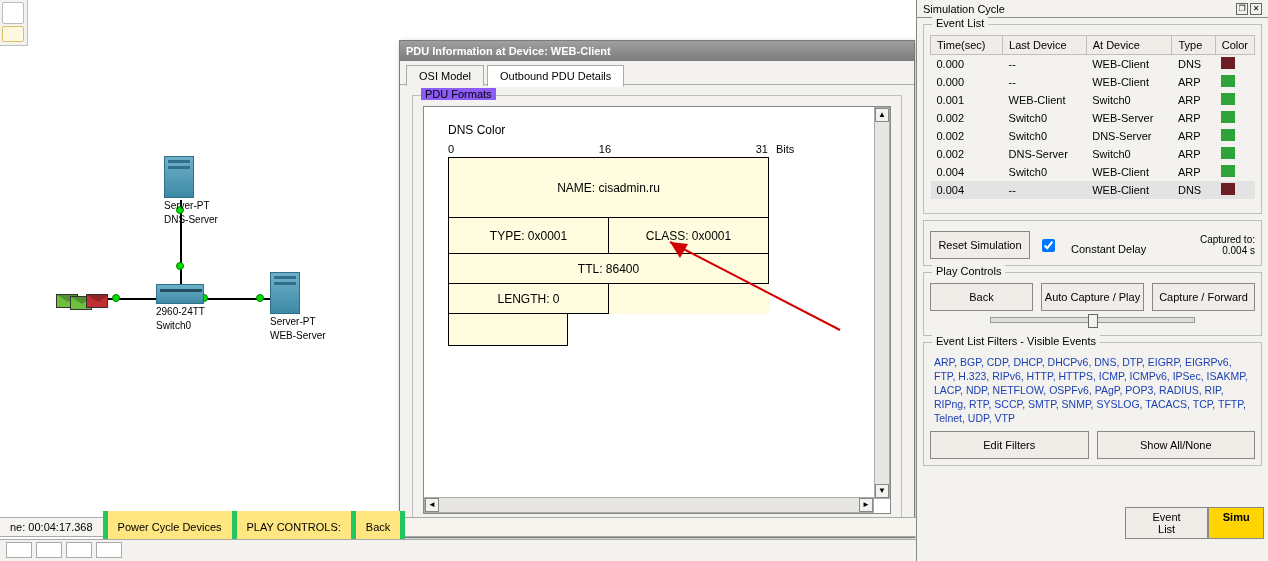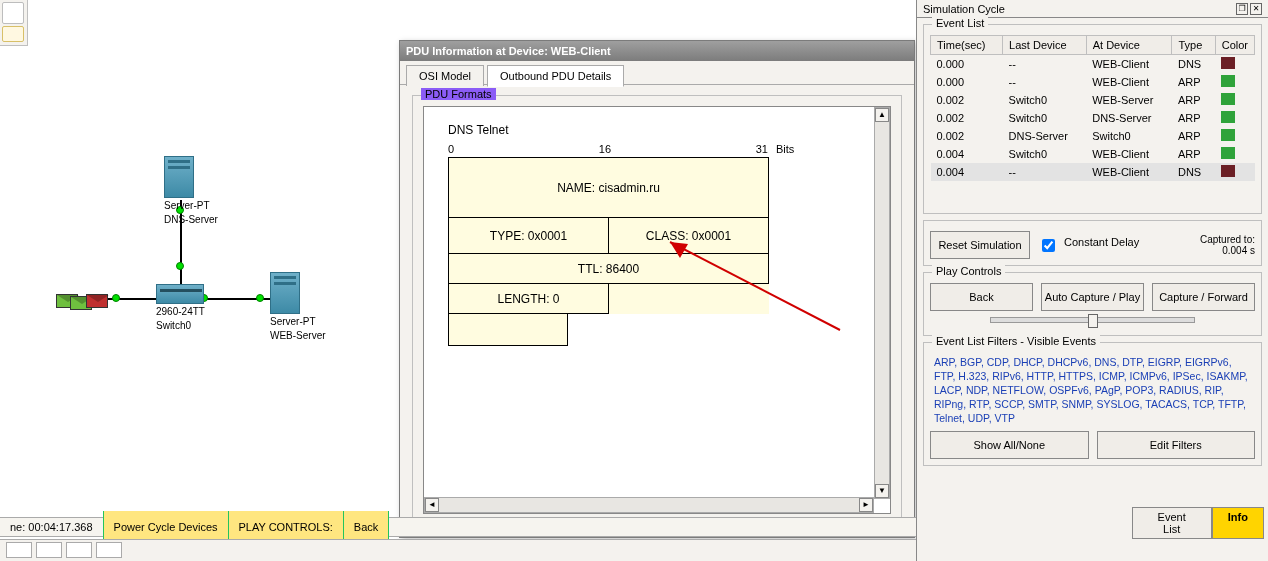--- a/index.html
+++ b/index.html
@@ -71,21 +71,21 @@
 .btn3{flex:1;border:1px solid #888;background:#f0ede8;padding:7px 0;text-align:center;font-size:11px;cursor:pointer}
 .cap-right{margin-left:auto;text-align:right;font-size:10px}
 .slider{height:6px;background:#ddd;border:1px solid #999;margin:6px 60px;position:relative}
 .slider .thumb{position:absolute;left:48%;top:-4px;width:10px;height:14px;background:#f4f2ee;border:1px solid #666}
 .filters-text{color:#1a3fb5;font-size:10.5px;line-height:14px;padding:2px 4px}
 .proto{position:absolute;bottom:0;left:0;right:0;height:22px;border-top:1px solid #888;display:flex;font-size:11px}
 .proto .c{border:1px solid #bfbfbf;padding:3px 8px;background:#f0ede8}
 
 
 .status{position:absolute;left:0;bottom:24px;right:352px;height:20px;border-top:1px solid #aaa;border-bottom:1px solid #aaa;background:#f6f4ef;display:flex;align-items:center;font-size:11px}
-.status .cell{border-right:1px solid #22c55e;padding:16px 10px;height:100%;display:flex;align-items:center}
+.status .cell{border-right:5px solid #22c55e;padding:16px 10px;height:100%;display:flex;align-items:center}
 .status .y{background:#ffe680}
 .bottom-tools{position:absolute;left:0;bottom:0;right:352px;height:22px;border-top:1px solid #aaa;background:#f4f2ee;display:flex;gap:4px;padding:2px 6px}
 .mini{width:26px;height:16px;border:1px solid #aaa;background:#fff}
 
 
 .arrow{position:absolute;pointer-events:none}
 </style>
 </head>
 <body>
 
@@ -130,21 +130,21 @@
   <div class="titlebar">PDU Information at Device: WEB-Client</div>
   <div class="tabs">
     <div class="tab">OSI Model</div>
     <div class="tab active">Outbound PDU Details</div>
   </div>
   <div class="pdu-body">
     <div class="fieldset">
       <span class="legend">PDU Formats</span>
       <div class="inner-scroll">
         <div class="pdu-content">
-          <div class="section-title">DNS Telnet</div>
+          <div class="section-title">DNS Color</div>
           <div style="display:flex;align-items:flex-end;gap:8px">
             <div class="ruler">
               <span>0</span>
               <span>16</span>
               <span>31</span>
             </div>
             <span style="font-size:11px;margin-bottom:2px">Bits</span>
           </div>
           <table class="pdu-table">
             <tbody>
@@ -214,20 +214,27 @@
             <td class="info-cell"><span class="info-box" style="background:#6b1f25"></span></td>
           </tr>
           <tr>
             <td>0.000</td>
             <td>--</td>
             <td>WEB-Client</td>
             <td>ARP</td>
             <td class="info-cell"><span class="info-box" style="background:#2fa33a"></span></td>
           </tr>
           <tr>
+            <td>0.001</td>
+            <td>WEB-Client</td>
+            <td>Switch0</td>
+            <td>ARP</td>
+            <td class="info-cell"><span class="info-box" style="background:#2fa33a"></span></td>
+          </tr>
+          <tr>
             <td>0.002</td>
             <td>Switch0</td>
             <td>WEB-Server</td>
             <td>ARP</td>
             <td class="info-cell"><span class="info-box" style="background:#2fa33a"></span></td>
           </tr>
           <tr>
             <td>0.002</td>
             <td>Switch0</td>
             <td>DNS-Server</td>
@@ -255,21 +262,21 @@
             <td>DNS</td>
             <td class="info-cell"><span class="info-box" style="background:#6b1f25"></span></td>
           </tr>
         </tbody>
     </table>
   </div>
 
   <div class="group">
     <div class="row-ctrl">
       <span class="btn3" style="max-width:100px">Reset Simulation</span>
-      <label style="display:flex;align-items:flex-start;gap:6px">
+      <label style="display:flex;align-items:flex-end;gap:13px">
         <input type="checkbox" checked="" style="">
         <span>Constant Delay</span>
       </label>
       <div class="cap-right">
         <div>Captured to:</div>
         <div>0.004 s</div>
       </div>
     </div>
   </div>
 
@@ -282,29 +289,29 @@
     </div>
     <div class="slider">
         <div class="thumb"></div>
       </div>
   </div>
 
   <div class="group">
     <span class="legend">Event List Filters - Visible Events</span>
     <div class="filters-text">ARP, BGP, CDP, DHCP, DHCPv6, DNS, DTP, EIGRP, EIGRPv6, FTP, H.323, RIPv6, HTTP, HTTPS, ICMP, ICMPv6, IPSec, ISAKMP, LACP, NDP, NETFLOW, OSPFv6, PAgP, POP3, RADIUS, RIP, RIPng, RTP, SCCP, SMTP, SNMP, SYSLOG, TACACS, TCP, TFTP, Telnet, UDP, VTP</div>
     <div class="row-ctrl" style="margin-top:4px">
+      <div class="btn3">Edit Filters</div>
       <div class="btn3">Show All/None</div>
-      <div class="btn3">Edit Filters</div>
     </div>
   </div>
 
   <div style="position:absolute;bottom:22px;right:4px;display:flex">
 
     <div class="btn3" style="padding:3px 22px">Event List</div>
-    <div class="btn3 y" style="padding:3px 8px;background:#ffd400;font-weight:bold">Info</div>
+    <div class="btn3 y" style="padding:3px 8px;background:#ffd400;font-weight:bold">Simu</div>
   </div>
 
 </div>
 
 <div class="status">
   <div class="cell">ne: 00:04:17.368</div>
   <div class="cell y">Power Cycle Devices</div>
   <div class="cell y">PLAY CONTROLS:</div>
   <div class="cell y">Back</div>
 </div>

